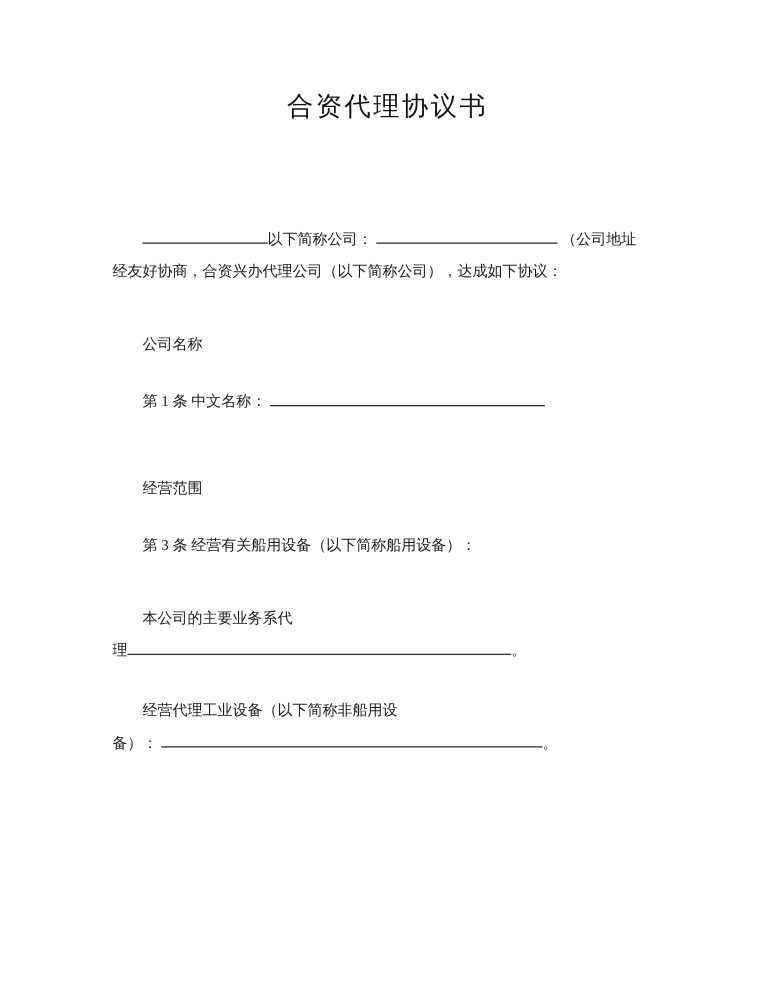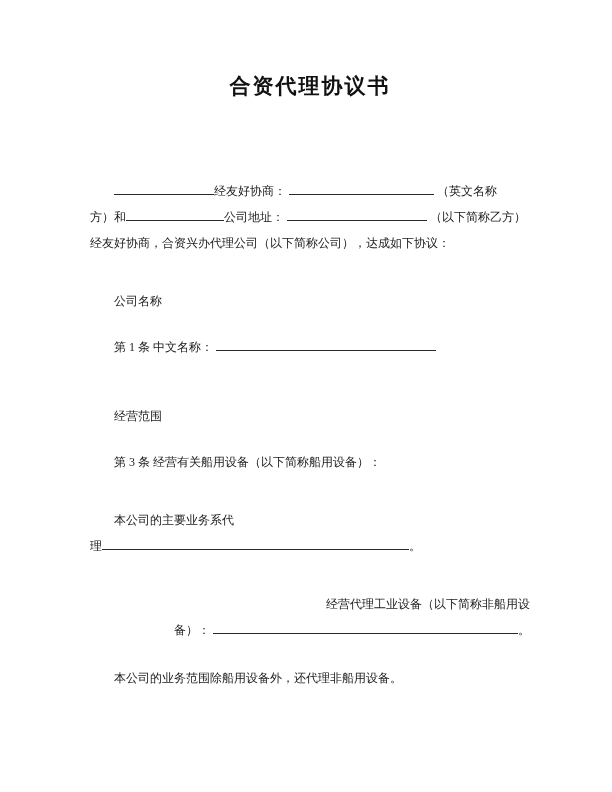--- a/index.html
+++ b/index.html
@@ -5,56 +5,53 @@
   html,body{margin:0;padding:0;background:#ffffff;}
   .page{
     width:612px;height:792px;background:#ffffff;position:relative;
     box-sizing:border-box;padding:72px 82px 0 90px;
     font-family:"Liberation Serif","DejaVu Serif",serif;
     font-size:12px;color:#1a1a1a;overflow:hidden;
   }
   .doc-title{
     text-align:center;
     font-family:"Liberation Sans","DejaVu Sans",sans-serif;
-    font-weight:bold;font-size:21px;letter-spacing:2px;
+    font-weight:normal;font-size:21px;letter-spacing:2px;
     line-height:28px;margin:0 0 78px 0;color:#111;
   }
   .block{margin:0;}
   .line{line-height:26px;white-space:nowrap;}
   .indent{padding-left:24px;}
   .u{display:inline-block;border-bottom:1px solid #2a2a2a;height:12px;vertical-align:baseline;}
   .u-l1a{width:100px;}
   .u-l1b{width:145px;}
   .u-l2a{width:98px;}
   .u-l2b{width:140px;}
   .u-art{width:220px;}
   .u-main{width:307px;}
   .u-non{width:305px;}
   .mb-intro{margin-bottom:25px;}
   .mb-name{margin-bottom:20px;margin-top:32px;}
   .mb-articles{margin-bottom:29px;}
   .mb-scope{margin-bottom:20px;margin-top:43px;}
   .mb-art3{margin-bottom:32px;}
-  .mb-main{margin-bottom:32px;}
+  .mb-main{margin-bottom:22px;}
   .mb-comp{margin-bottom:20px;}
-  .mb-non{margin-bottom:22px;text-align:right;}
+  .mb-non{}
 </style>
 </head>
 <body>
 
 <div class="page">
 
   <h1 class="doc-title">合资代理协议书</h1>
 
   <div class="block mb-intro">
     <div class="line indent">
-      <span class="u u-l1a"></span><span>经友好协商：</span> <span class="u u-l1b"></span> <span>（英文名称</span>
-    </div>
-    <div class="line">
-      <span>方）和</span><span class="u u-l2a"></span><span>公司地址：</span> <span class="u u-l2b"></span> <span>（以下简称乙方）</span>
+      <span class="u u-l1a"></span><span>以下简称公司：</span> <span class="u u-l1b"></span> <span>（公司地址</span>
     </div>
     <div class="line">
       <span>经友好协商，合资兴办代理公司（以下简称公司），达成如下协议：</span>
     </div>
   </div>
 
   <div class="block mb-name">
     <div class="line indent">
       <span>公司名称</span>
     </div>
@@ -90,19 +87,14 @@
 
   <div class="block mb-non">
     <div class="line indent">
       <span>经营代理工业设备（以下简称非船用设</span>
     </div>
     <div class="line">
       <span>备）：</span> <span class="u u-non"></span><span>。</span>
     </div>
   </div>
 
-  <div class="block">
-    <div class="line indent">
-      <span>本公司的业务范围除船用设备外，还代理非船用设备。</span>
-    </div>
-  </div>
 
 </div>
 
 </body></html>

